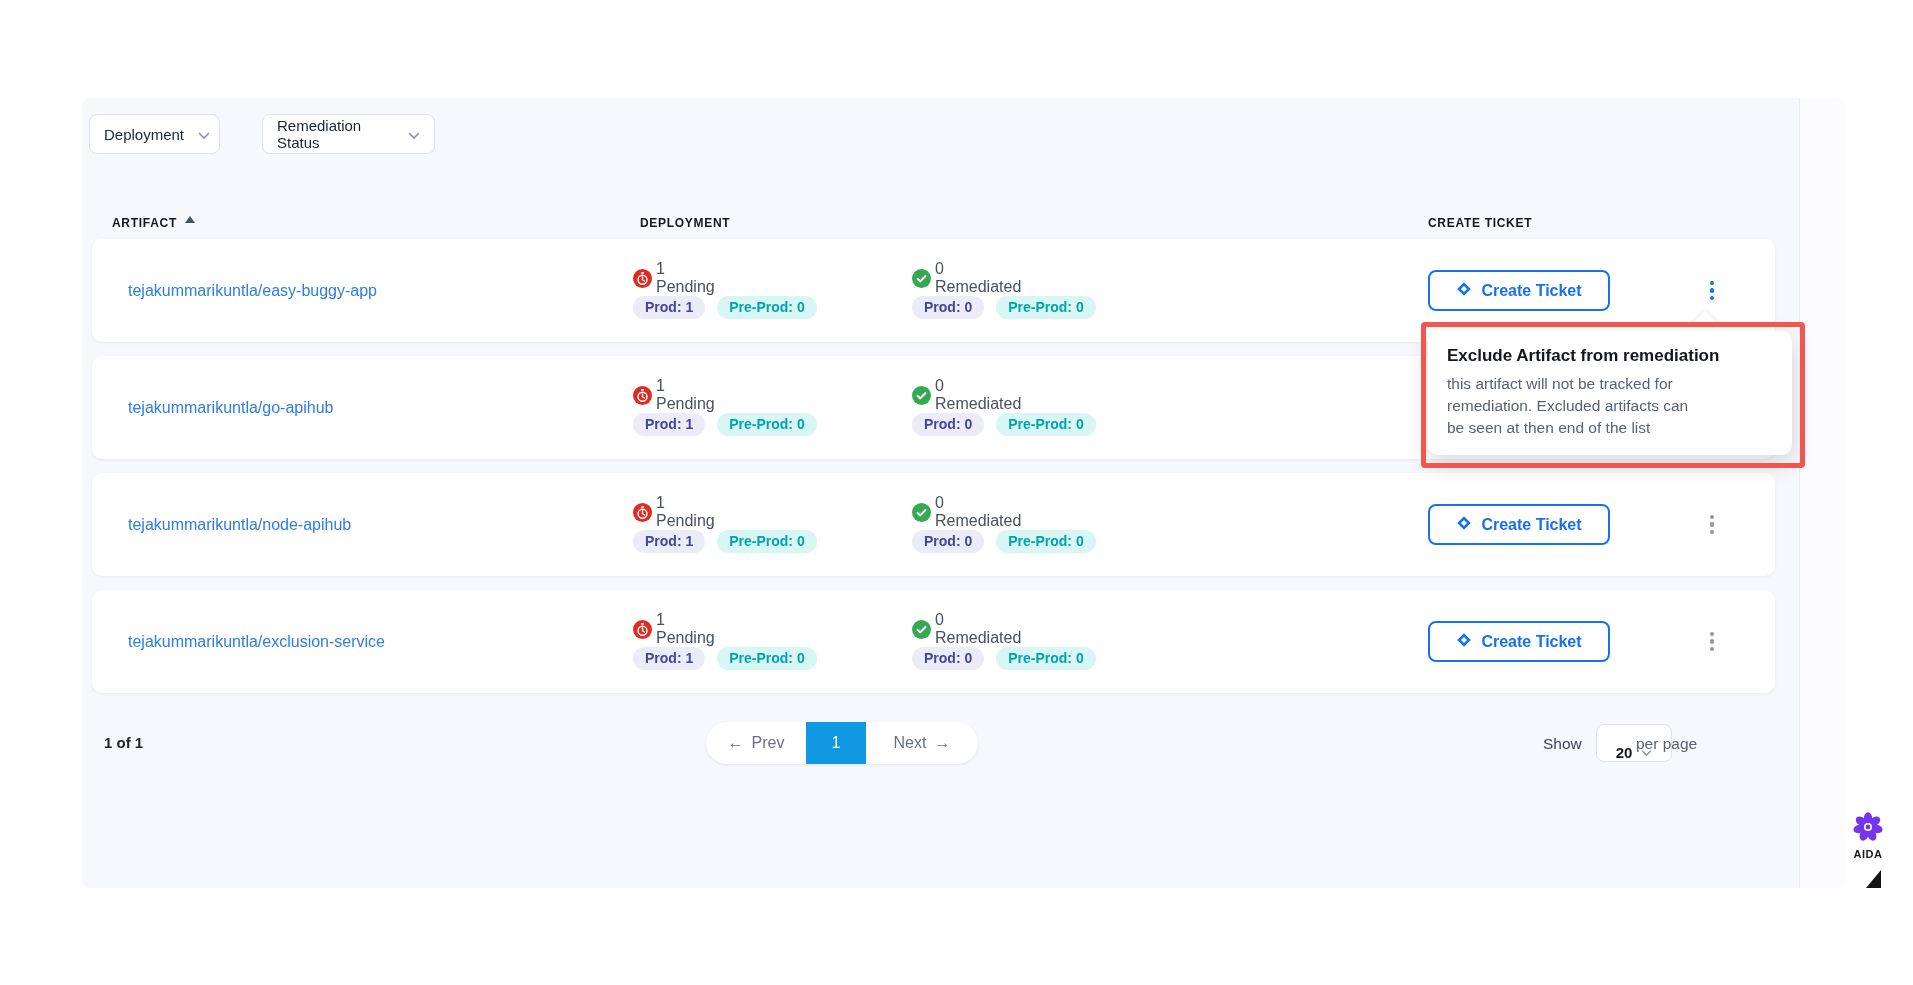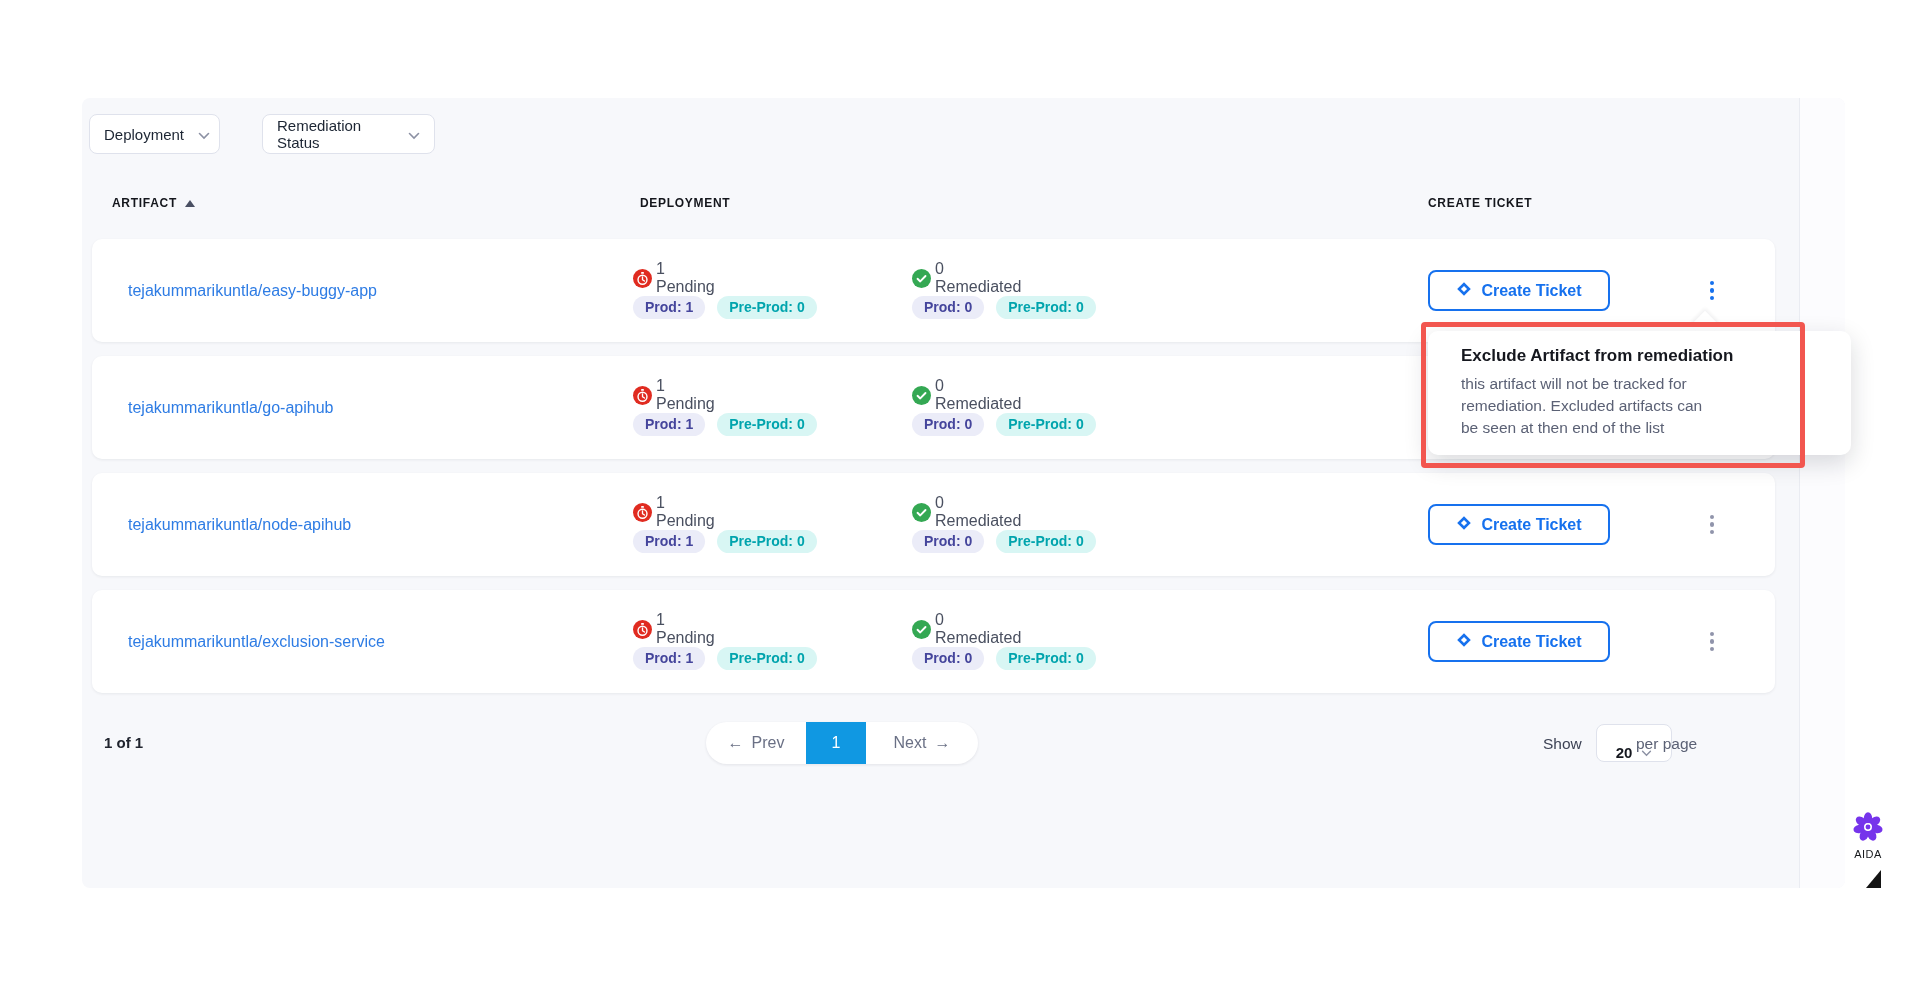--- a/index.html
+++ b/index.html
@@ -20,22 +20,22 @@
   
   .filter-btn {
     position:absolute; height:40px; background:#ffffff; border:1px solid #dfe2ec;
     border-radius:8px; display:flex; align-items:center; justify-content:space-between;
     padding:0 14px; font-size:15px; color:#1c2533; cursor:pointer; gap:14px;
   }
   #filter-deployment { left:89px;  top:114px; width:131px; }
   #filter-remediation { left:262px; top:114px; width:173px; }
   
   .th {
-    position:absolute; top:196px; font-size:12px; font-weight:bold; color:#14161c;
-    letter-spacing:.7px; display:flex; align-items:center; gap:8px;
+    position:absolute; top:216px; font-size:12px; font-weight:bold; color:#14161c;
+    letter-spacing:.7px; display:flex; gap:8px;
   }
   #th-artifact { left:112px; }
   #th-deployment { left:640px; }
   #th-create { left:1428px; }
   .sort-asc {
     width:0; height:0; border-left:5px solid transparent; border-right:5px solid transparent;
     border-bottom:7px solid #4a5063; display:inline-block;
   }
   
   .row-card {
@@ -71,23 +71,23 @@
     background:none; border:none; cursor:pointer;
   }
   .kebab i { width:4.5px; height:4.5px; border-radius:50%; background:#9094ab; display:block; }
   .kebab.active i { background:#1671ee; }
   
   .tooltip-arrow {
     position:absolute; left:1695px; top:315px; width:20px; height:20px; background:#ffffff;
     transform:rotate(45deg); box-shadow:-2px -2px 4px rgba(20,24,40,.06); z-index:39;
   }
   .tooltip-card {
-    position:absolute; left:1428px; top:331px; width:423px; height:124px; background:#ffffff;
+    position:absolute; left:1428px; top:331px; width:364px; height:124px; background:#ffffff;
     border-radius:10px; box-shadow:0 8px 24px rgba(20,24,40,.16); z-index:40;
-    padding:15px 33px;
+    padding:15px 19px;
   }
   .tooltip-title { font-size:17px; font-weight:bold; color:#15171e; margin-bottom:7px; }
   .tooltip-line { font-size:15.5px; color:#5b6175; line-height:1.42; }
   .annotation-box {
     position:absolute; left:1421px; top:322px; width:384px; height:146px;
     border:5px solid #f2564f; border-radius:4px; z-index:50; pointer-events:none;
   }
   
   .page-summary { position:absolute; left:104px; top:734px; font-size:15px; font-weight:bold; color:#20242e; }
   .pager {
@@ -110,21 +110,21 @@
   .per-page-select {
     position:absolute; left:1596px; top:724px; width:76px; height:38px; background:#ffffff;
     border:1px solid #dfe2ec; border-radius:8px; display:flex; align-items:flex-end;
     justify-content:center; gap:9px; cursor:pointer;
   }
   .per-page-select .val { font-size:15px; font-weight:bold; color:#15181f; }
   .per-page-label { position:absolute; left:1636px; top:735px; font-size:15.5px; color:#5b6175; }
   
   .aida { position:absolute; left:1843px; top:810px; width:50px; text-align:center; }
   .aida svg { display:block; margin:0 auto; }
-  .aida-label { font-size:11px; font-weight:normal; letter-spacing:.5px; color:#17191d; margin-top:4px; }
+  .aida-label { font-size:11px; font-weight:bold; letter-spacing:.5px; color:#17191d; margin-top:4px; }
   .cursor-artifact {
     position:absolute; left:1866px; top:870px; width:0; height:0;
     border-bottom:18px solid #141414; border-left:15px solid transparent;
   }
 </style>
 </head>
 <body>
 
 <div id="screen">
 

